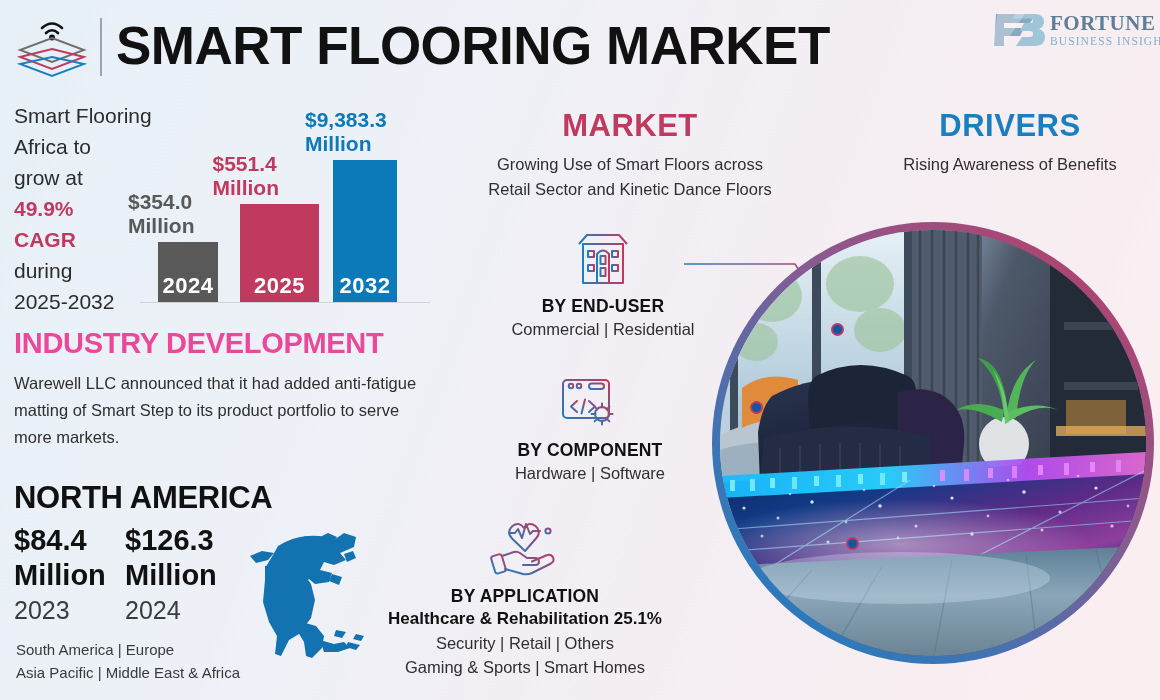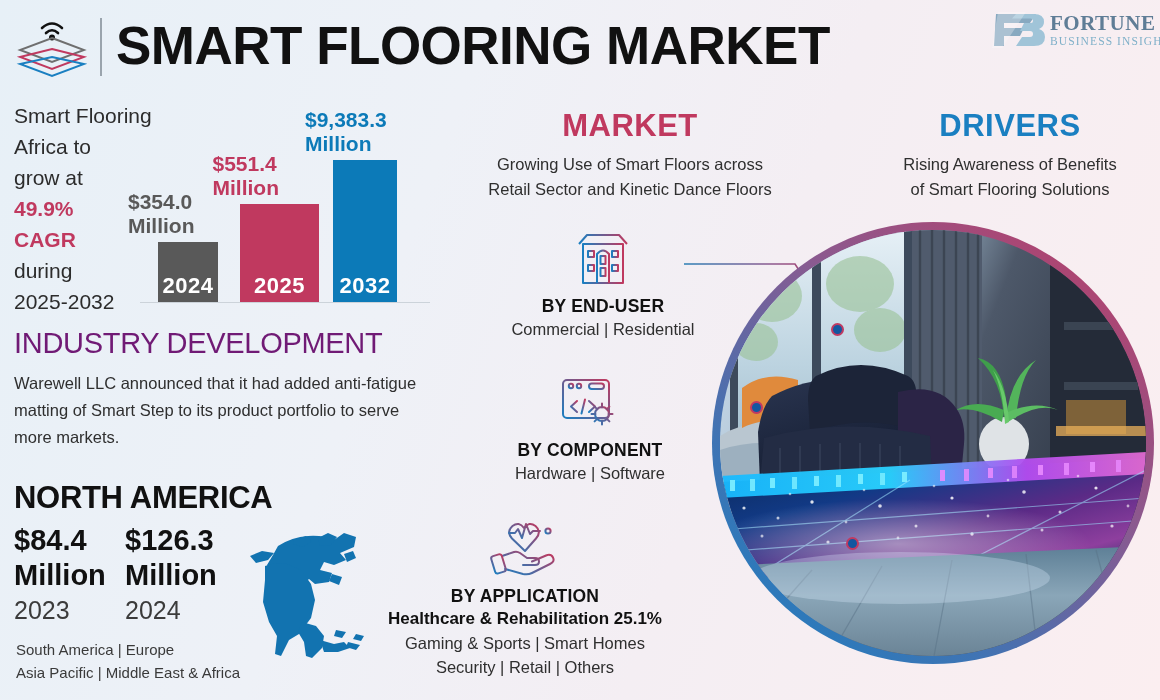--- a/index.html
+++ b/index.html
@@ -36,21 +36,21 @@
     letter-spacing:0.5px;
   }
   .bar-lbl {
     position:absolute; width:120px; text-align:left;
     font-size:21px; font-weight:bold; line-height:24px;
   }
   .axis { position:absolute; left:0; bottom:9px; width:290px; height:1px; background:#ccd3da; }
 
   .ind-title {
     position:absolute; left:14px; top:327px;
-    font-size:29px; font-weight:normal; color:#701a75; letter-spacing:-0.3px;
+    font-size:29px; font-weight:bold; color:#ec4899; letter-spacing:-0.3px;
   }
   .ind-body {
     position:absolute; left:14px; top:370px; width:420px;
     font-size:16.5px; line-height:27px; color:#2f2f2f;
   }
 
   .na-title {
     position:absolute; left:14px; top:480px;
     font-size:31px; font-weight:bold; color:#111; letter-spacing:-0.3px;
   }
@@ -205,21 +205,20 @@
 
   <div class="td-head" id="trends-head">MARKET</div>
   <div class="td-body" id="trends-body">
     <div>Growing Use of Smart Floors across</div>
     <div>Retail Sector and Kinetic Dance Floors</div>
   </div>
 
   <div class="td-head" id="drivers-head">DRIVERS</div>
   <div class="td-body" id="drivers-body">
     <div>Rising Awareness of Benefits</div>
-    <div>of Smart Flooring Solutions</div>
   </div>
 
   <div class="seg" id="seg-enduser">
     <div class="seg-icon">
       <svg width="60" height="58" viewBox="0 0 60 58">
         <defs>
           <linearGradient id="gEU" x1="0" y1="0" x2="1" y2="0">
             <stop offset="0" stop-color="#1a7fc1"></stop>
               <stop offset="1" stop-color="#c0395f"></stop>
           </linearGradient>
@@ -284,22 +283,22 @@
           <path d="M21 15 h6 l3 -4 l4 9 l4 -14 l4 10 l3 -3 h7"></path>
           <circle cx="60" cy="13" r="2.6"></circle>
           <path d="M14 38 l12 -4 q3 -1 6 1 l7 5 h8 q4 0 4 3.5 t-4 3.5 h-12"></path>
           <path d="M44 43.5 l14 -6 q5 -2 7 2 q2 4 -3 6.5 L44 55 q-4 2 -9 1 L17 51"></path>
           <rect x="5" y="37" width="11" height="18" rx="2.5" transform="rotate(-17 10 46)"></rect>
         </g>
       </svg>
     </div>
     <div class="seg-title">BY APPLICATION</div>
     <div class="seg-sub bold">Healthcare &amp; Rehabilitation 25.1%</div>
+    <div class="seg-sub">Security  |  Retail  |  Others</div>
     <div class="seg-sub">Gaming &amp; Sports  |  Smart Homes</div>
-    <div class="seg-sub">Security  |  Retail  |  Others</div>
   </div>
 
   <svg class="conn" style="left:0;top:0;width:1160px;height:700px;pointer-events:none;">
     <defs>
       <linearGradient id="cg1" x1="0" y1="0" x2="1" y2="0">
         <stop offset="0" stop-color="#2b7fb5"></stop>
           <stop offset="0.55" stop-color="#8a5a90"></stop>
           <stop offset="1" stop-color="#bf3a62"></stop>
       </linearGradient>
     </defs>

